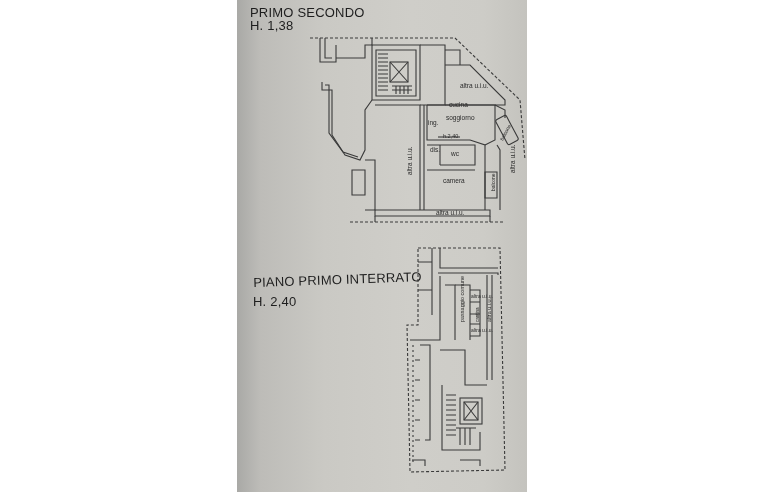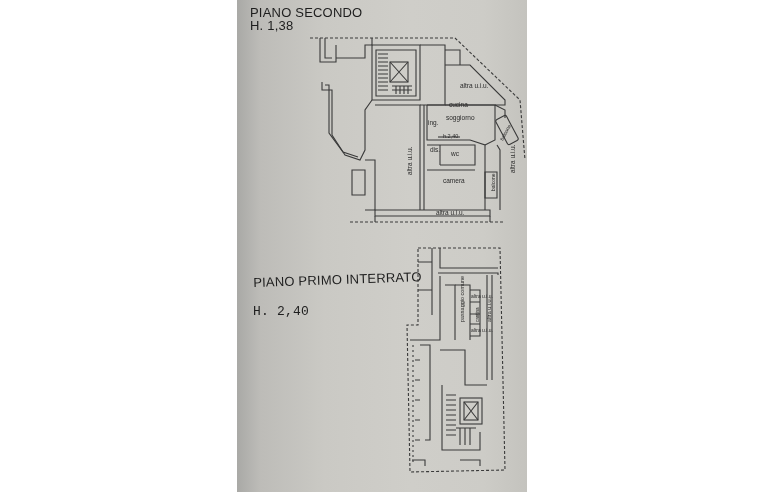--- a/index.html
+++ b/index.html
@@ -10,30 +10,30 @@
     .paper {
       position: absolute; left: 237px; top: 0; width: 290px; height: 492px;
       background: linear-gradient(90deg, #a9a9a6 0%, #bdbcb8 8%, #cac9c4 30%, #cfcec9 60%, #cdccc7 85%, #c4c3be 100%);
     }
     .title {
       position: absolute; color: #1e1e1e; font-size: 13px; line-height: 14px; letter-spacing: 0.2px;
     }
     .t1 { left: 250px; top: 6px; }
     .t2 { left: 250px; top: 19px; }
     .t3 { left: 253px; top: 276px; transform: rotate(-2deg); transform-origin: left top; }
-    .t4 { left: 253px; top: 305px; font-family: Liberation Mono, monospace; }
+    .t4 { left: 253px; top: 295px; }
     svg.plan { position: absolute; left: 0; top: 0; }
     .lbl { font-family: "Liberation Sans", sans-serif; fill: #2a2a2a; }
   </style>
 </head>
 <body>
 
 <div class="paper"></div>
 
-<div class="title t1">PIANO SECONDO</div>
+<div class="title t1">PRIMO SECONDO</div>
 <div class="title t2">H. 1,38</div>
 <div class="title t3">PIANO PRIMO INTERRATO</div>
 <div class="title t4">H. 2,40</div>
 
 <svg class="plan" width="764" height="492" viewBox="0 0 764 492">
   <g fill="none" stroke="#3a3a3a" stroke-width="1.1">
 
     <path d="M310 38 L455 38 L520 100 L525 160" stroke-dasharray="3,2"></path>
     <path d="M350 222 L505 222" stroke-dasharray="3,2"></path>
 

